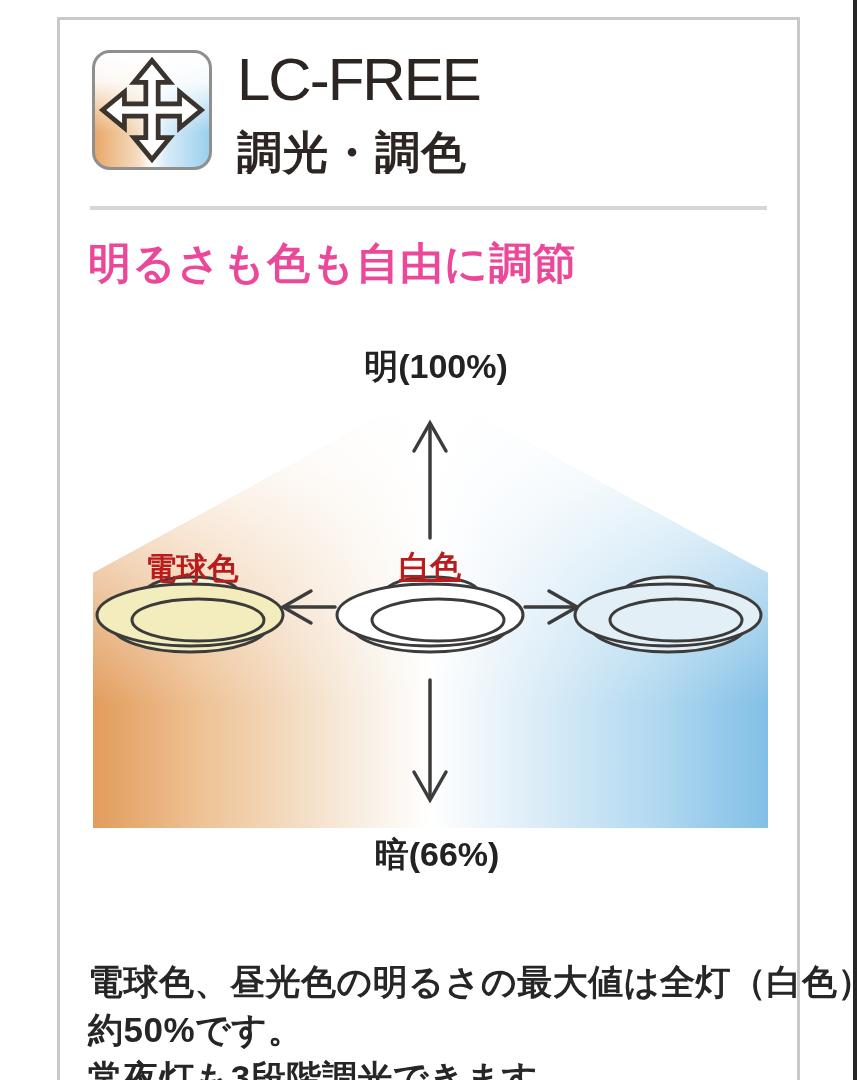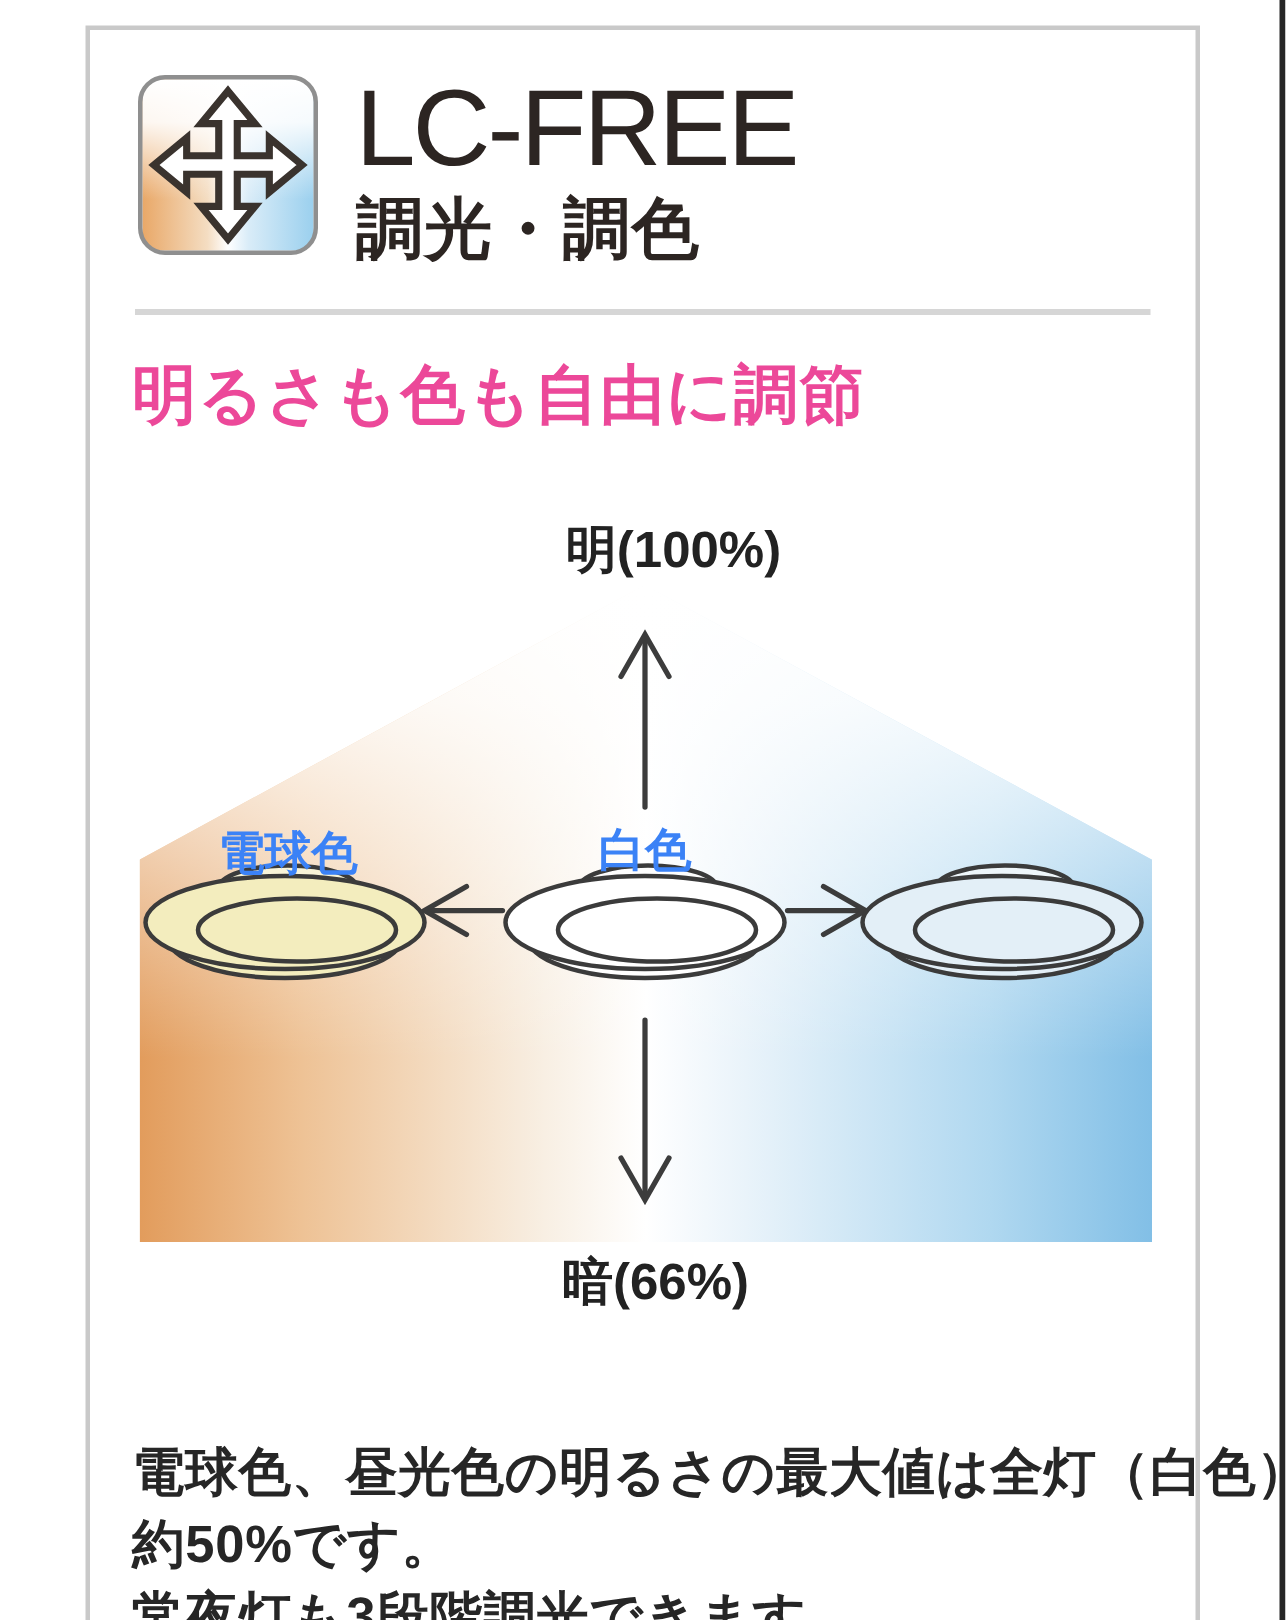--- a/index.html
+++ b/index.html
@@ -20,21 +20,21 @@
   .brand-icon{
     position:absolute;left:32px;top:30px;width:120px;height:120px;
     border:3px solid #8f8f8f;border-radius:18px;box-sizing:border-box;
     background-image:
       linear-gradient(to bottom,#ffffff 0%,rgba(255,255,255,0.9) 25%,rgba(255,255,255,0) 70%),
       linear-gradient(to right,#e9a868 0%,#f4ddc2 38%,#ffffff 50%,#d9ecf8 62%,#9bd0ee 100%);
   }
   .brand-icon svg{position:absolute;left:0;top:0;width:114px;height:114px;}
   .brand-title{
     position:absolute;left:177px;top:30px;
-    font-size:72px;line-height:1;font-weight:400;letter-spacing:-2px;
+    font-size:60px;line-height:1;font-weight:400;letter-spacing:-2px;
     color:#2c2522;
   }
   .brand-subtitle{
     position:absolute;left:177px;top:110px;
     font-size:45px;line-height:1;font-weight:700;letter-spacing:1px;
     color:#2c2522;
     text-align:center;
   }
   .divider{
     position:absolute;left:30px;top:186px;width:677px;height:4px;background:#d6d6d6;
@@ -54,21 +54,21 @@
       linear-gradient(to bottom,#ffffff 0%,rgba(255,255,255,0.85) 18%,rgba(255,255,255,0) 72%),
       linear-gradient(to right,#e29c5c 0%,#eec295 16%,#f8efe3 40%,#ffffff 50%,#e9f3fa 60%,#b0d8f0 84%,#82bfe6 100%);
   }
   .diagram svg.overlay{position:absolute;left:0;top:0;width:675px;height:560px;}
   .diag-label{
     position:absolute;transform:translateX(-50%);
     font-size:34px;font-weight:700;color:#222222;white-space:nowrap;
   }
   .lamp-label{
     position:absolute;transform:translateX(-50%);
-    font-size:31px;font-weight:700;color:#3b82f6;white-space:nowrap;
+    font-size:31px;font-weight:700;color:#b91c1c;white-space:nowrap;
   }
   
   .note{
     position:absolute;left:28px;top:938px;
     font-size:35px;line-height:48px;font-weight:600;letter-spacing:0.5px;
     color:#262626;white-space:nowrap;
   }
 </style>
 </head>
 <body>
@@ -129,25 +129,25 @@
       </g>
 
       <g stroke="#3b3b3b" stroke-width="3">
         <ellipse cx="577" cy="262" rx="46" ry="15" fill="#eef6fa"></ellipse>
         <ellipse cx="575" cy="295" rx="78" ry="27" fill="#e3eff7"></ellipse>
         <ellipse cx="575" cy="285" rx="93" ry="31" fill="#e3eff7"></ellipse>
         <ellipse cx="583" cy="290" rx="66" ry="21" fill="none"></ellipse>
       </g>
     </svg>
 
-    <div class="diag-label" style="left:356px;top:14px;text-align:right;">明(100%)</div>
+    <div class="diag-label" style="left:343px;top:14px;text-align:right;">明(100%)</div>
     <div class="diag-label" style="left:344px;top:502px;">暗(66%)</div>
 
     <div class="lamp-label" style="left:99px;top:218px;">電球色</div>
-    <div class="lamp-label" style="left:337px;top:216px;">白色</div>
+    <div class="lamp-label" style="left:337px;top:216px;text-decoration:underline;">白色</div>
   </div>
 
   <div class="note">
     <div>電球色、昼光色の明るさの最大値は全灯（白色）の</div>
     <div>約50%です。</div>
     <div>常夜灯も3段階調光できます。</div>
   </div>
 
 </div>
 

